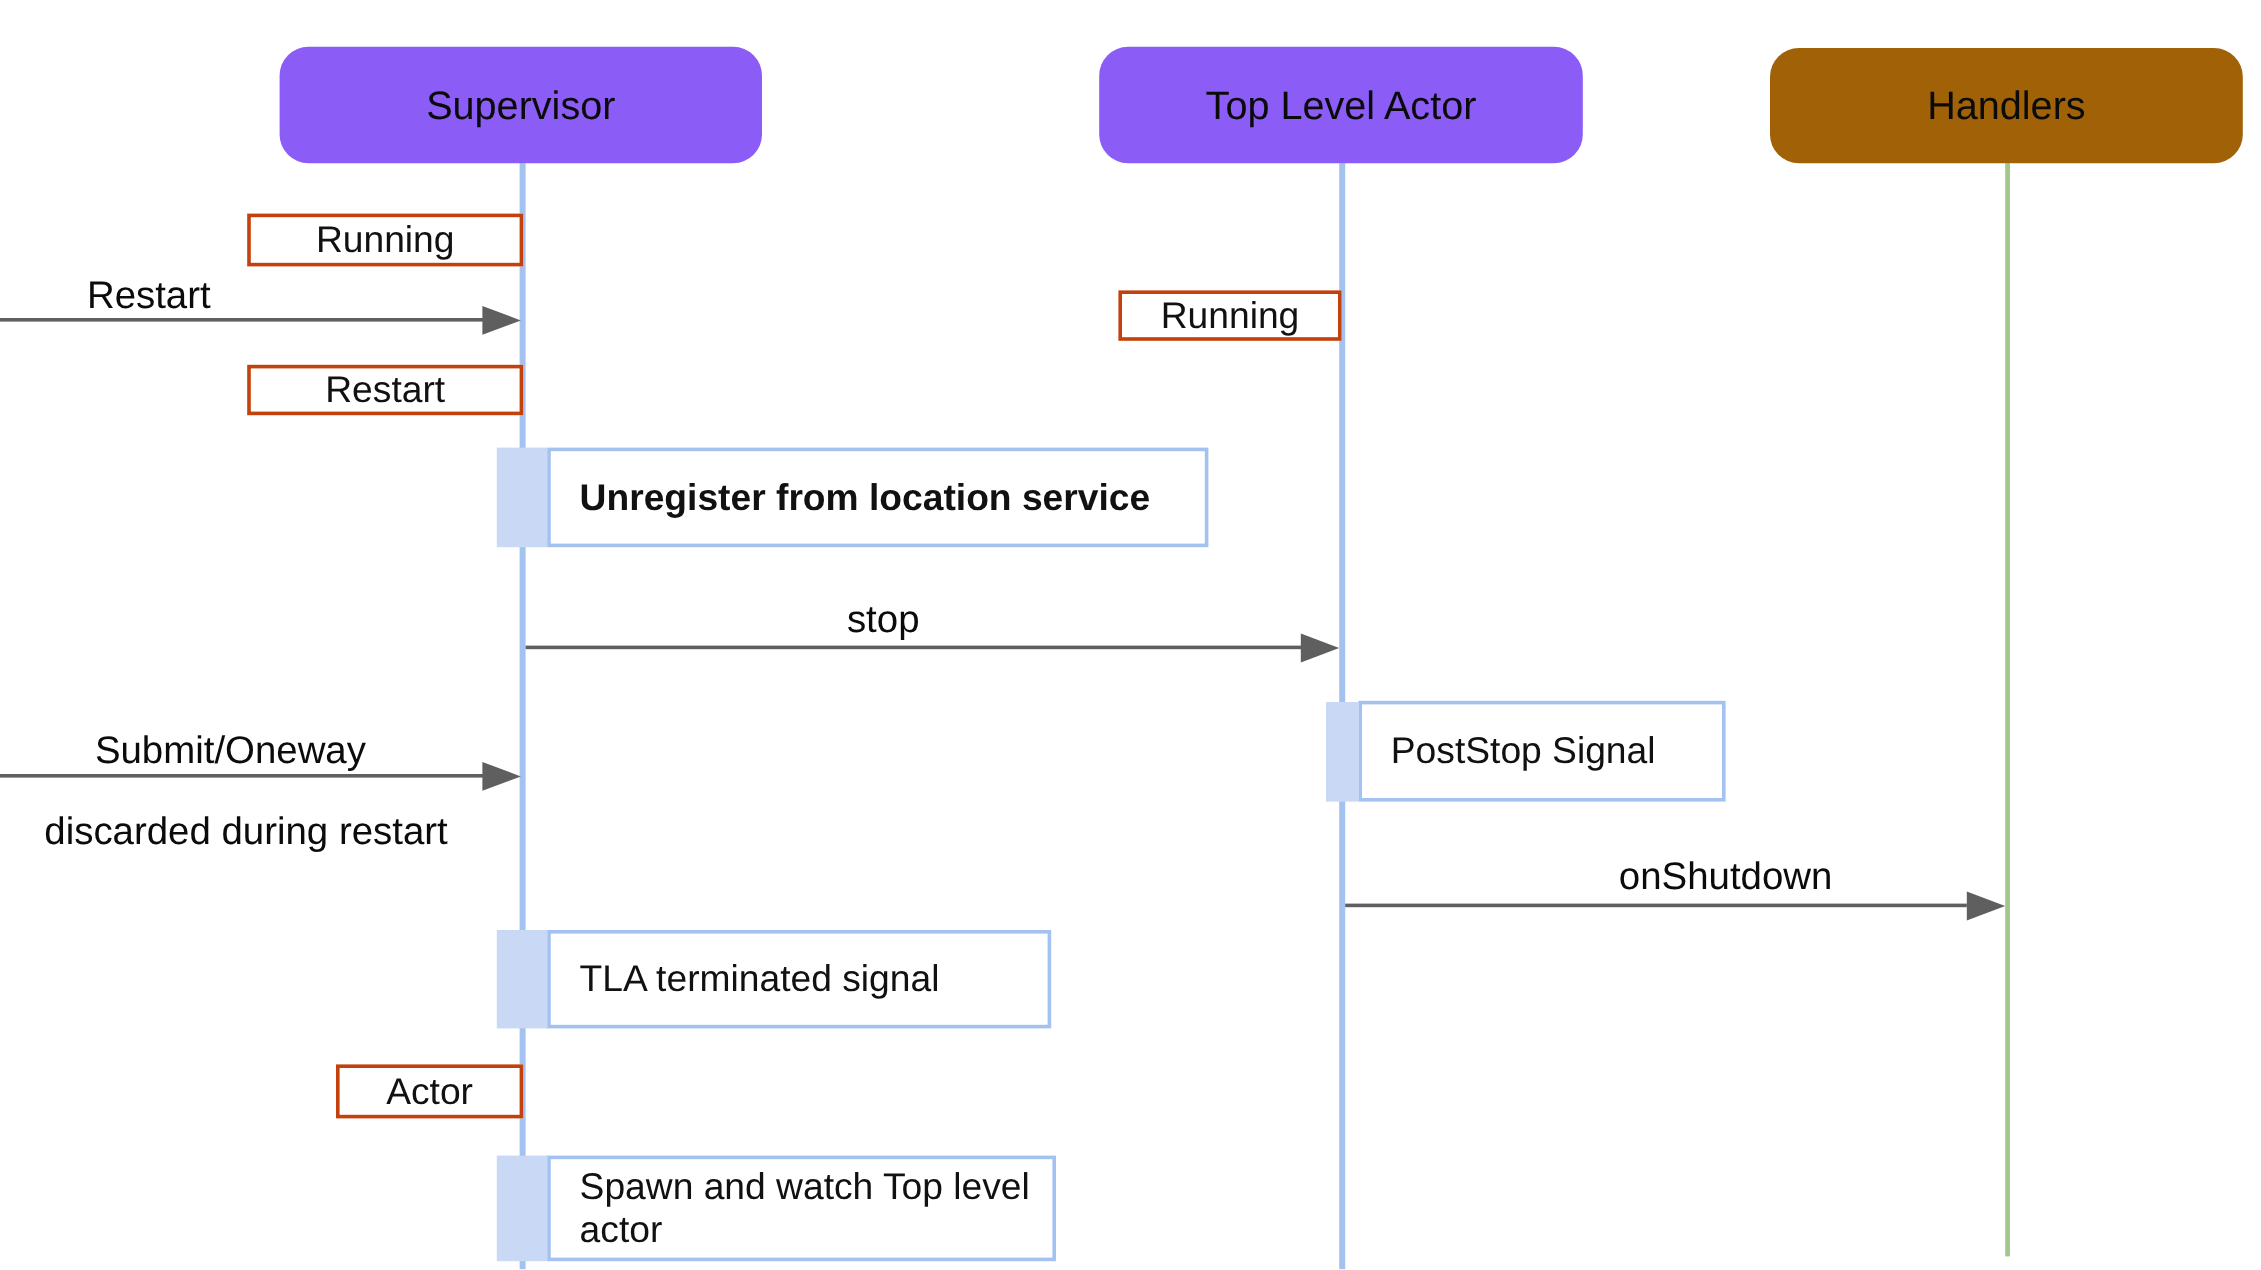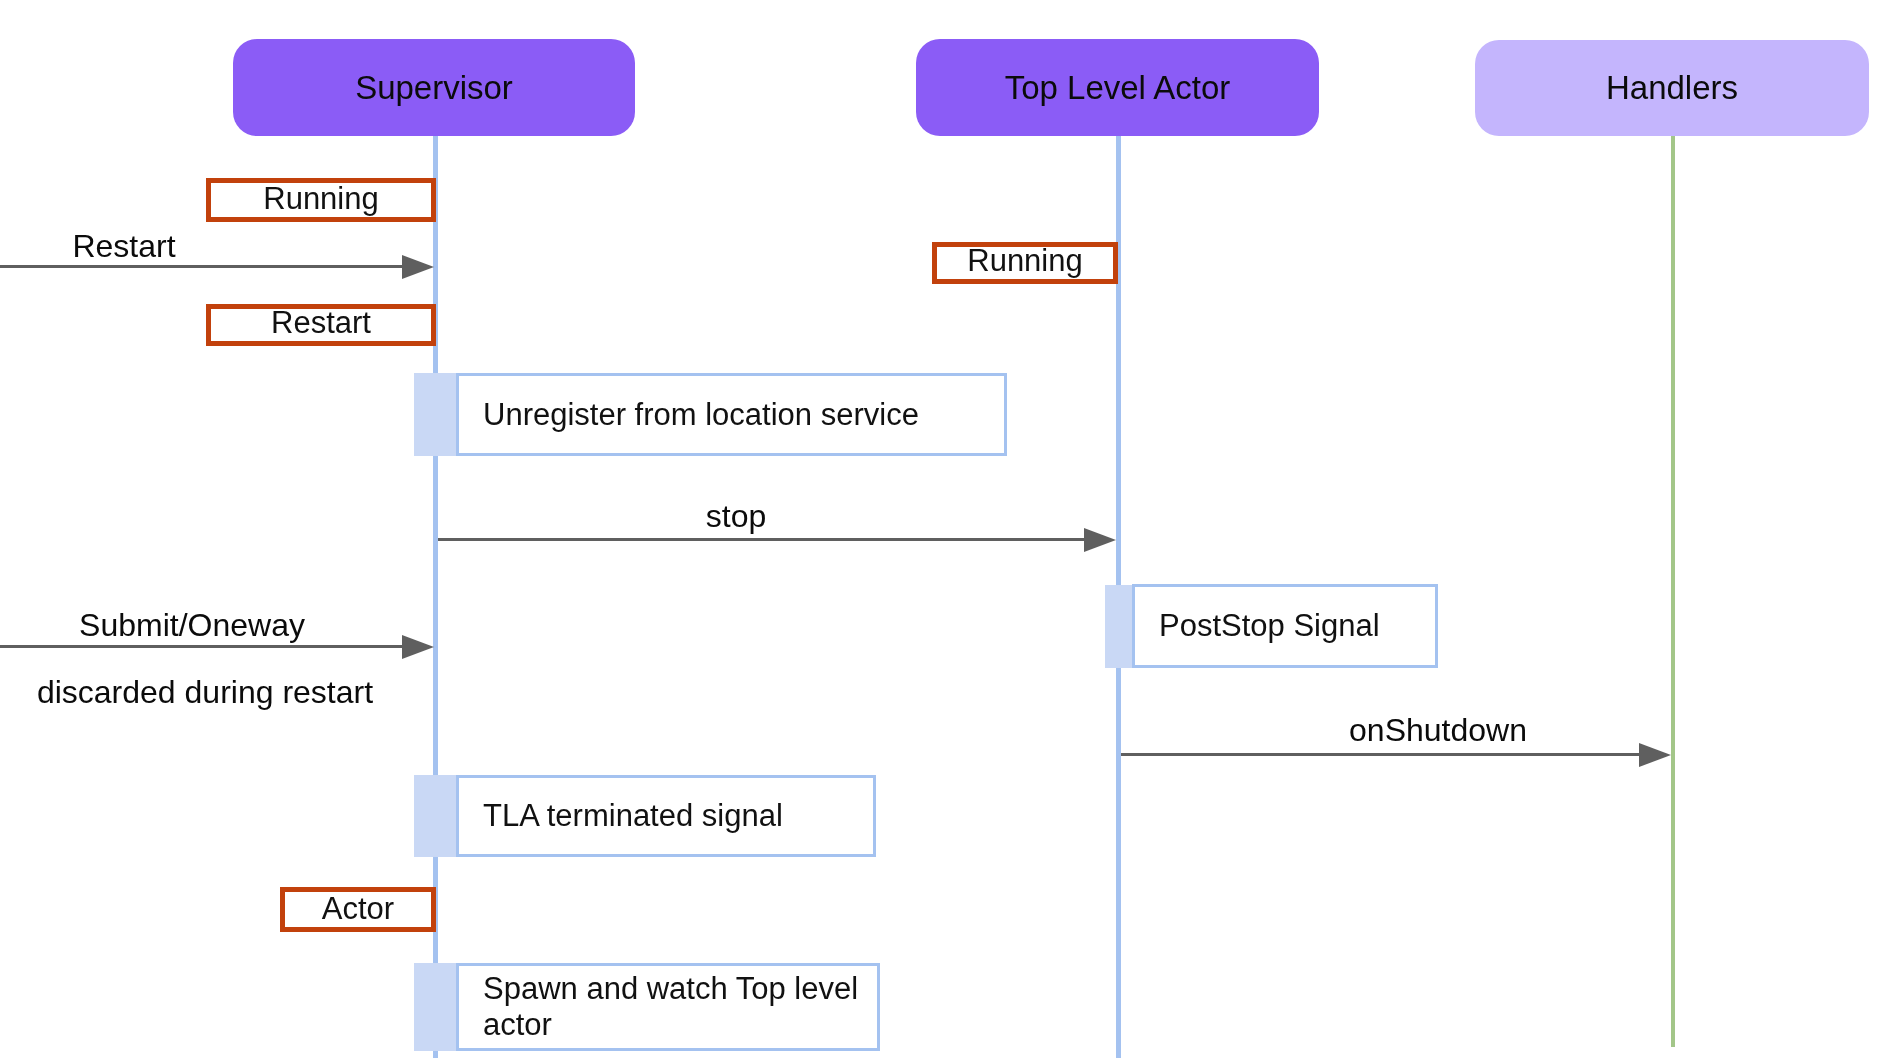--- a/index.html
+++ b/index.html
@@ -9,25 +9,25 @@
   }
   
   .lifeline{position:absolute;width:5px;background:#a4c2f0;}
   .lifeline.green{background:#a3c689;width:4px;}
   
   .actor{
     position:absolute;height:97px;border-radius:24px;background:#8b5cf6;
     display:flex;align-items:center;justify-content:center;
     font-size:33px;color:#0b0b0b;
   }
-  .actor.green{background:#c4b5fd;}
+  .actor.green{background:#a16207;}
   
   .state{
-    position:absolute;background:#ffffff;border:5px solid #c2410c;
-    display:flex;align-items:flex-end;justify-content:center;
+    position:absolute;background:#ffffff;border:3px solid #c2410c;
+    display:flex;align-items:center;justify-content:center;
     font-size:31px;box-sizing:border-box;
   }
   
   .activation{position:absolute;background:#c9d8f5;}
   
   .note{
     position:absolute;background:#ffffff;border:3px solid #a4c2f0;
     display:flex;align-items:center;box-sizing:border-box;
     font-size:31px;padding-left:24px;
   }
@@ -74,21 +74,21 @@
 
   <div class="state" style="left:206px;top:304px;width:230px;height:42px;">
     <span>Restart</span>
   </div>
 
   <div class="state" style="left:932px;top:242px;width:186px;height:42px;">
     <span>Running</span>
   </div>
 
   <div class="activation" style="left:414px;top:373px;width:42px;height:83px;"></div>
-  <div class="note" style="left:456px;top:373px;width:551px;height:83px;">
+  <div class="note" style="left:456px;top:373px;width:551px;height:83px;font-weight:bold;">
     <span>Unregister from location service</span>
   </div>
 
   <div>
     <div class="msg-label" style="left:736px;top:498px;">stop</div>
     <div class="msg-line" style="left:438px;top:538px;width:648px;"></div>
     <div class="msg-head" style="left:1084px;top:528px;"></div>
   </div>
 
   <div>

